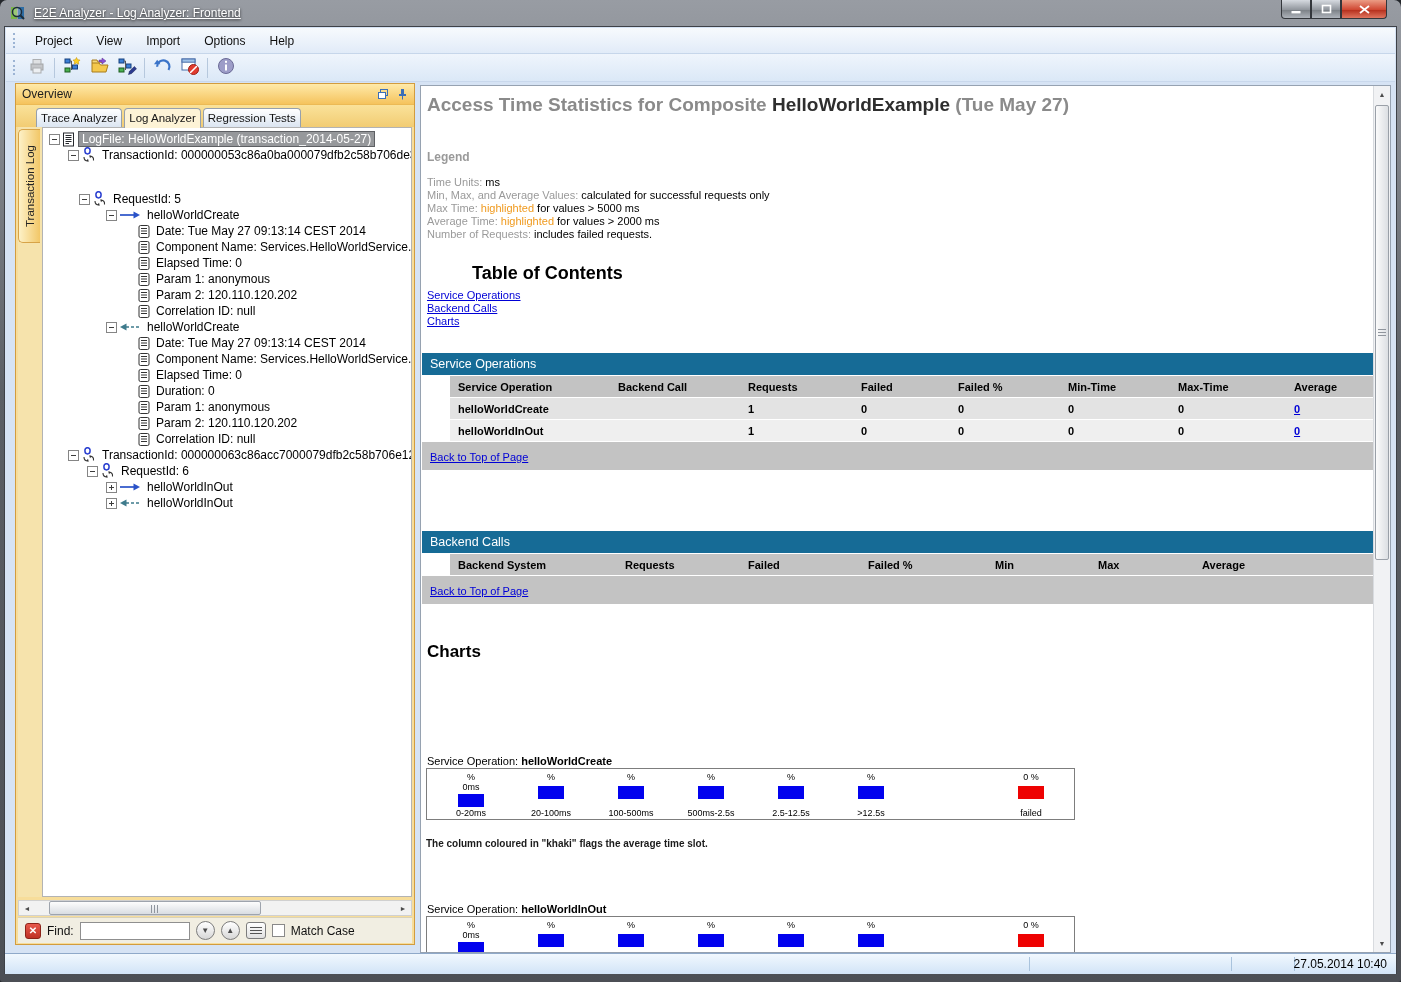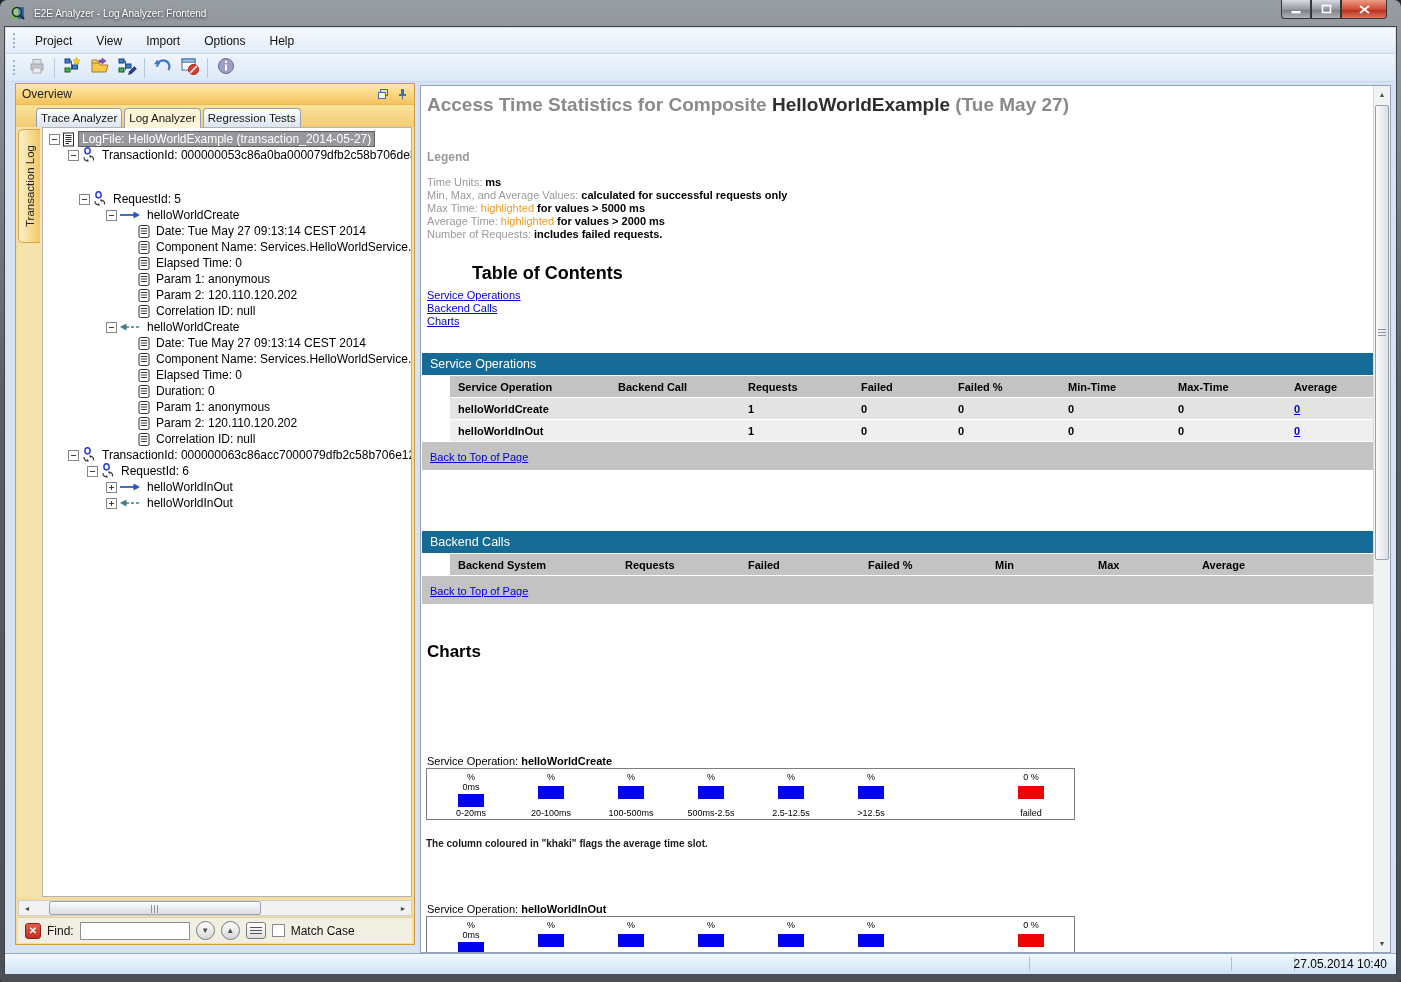--- a/index.html
+++ b/index.html
@@ -2,21 +2,21 @@
 <html><head>
 <meta charset="utf-8">
 <style>
   html,body{margin:0;padding:0;background:#23262b;font-family:"Liberation Sans",sans-serif;}
   *{box-sizing:border-box;}
   .window{position:relative;width:1401px;height:982px;padding:26px 4px 8px;
     background:linear-gradient(#989ca3,#5b5f65 40%,#4c4f55);border-radius:7px 7px 3px 3px;}
   
   .titlebar{position:absolute;top:0;left:0;right:0;height:26px;display:flex;align-items:center;padding-left:10px;}
   .app-icon{display:flex;flex:none;}
-  .title-text{color:#fff;font-size:10px;margin-left:7px;text-shadow:0 1px 3px rgba(0,0,0,.85);}
+  .title-text{color:#fff;font-size:12px;margin-left:7px;text-shadow:0 1px 3px rgba(0,0,0,.85);text-decoration:underline;}
   .winbtns{position:absolute;top:0;right:14px;display:flex;}
   .winbtn{width:30px;height:19px;border:1px solid #33363b;border-top:none;display:flex;align-items:center;justify-content:center;
     background:linear-gradient(#d6dae0,#8f949b 55%,#7c8187 56%,#aeb3ba);}
   .winbtn.min{border-radius:0 0 0 4px;}
   .winbtn.close{width:46px;border-radius:0 0 4px 0;background:linear-gradient(#eb9c85,#cf4530 55%,#b5301d 56%,#e0755f);}
   
   .client{position:relative;width:100%;height:100%;background:#d6e3f4;border:1px solid #3e4147;}
   .menubar{position:absolute;top:1px;left:1px;right:1px;height:26px;display:flex;align-items:center;padding-left:7px;
     background:linear-gradient(#f7fafd,#e1ebf8);border-bottom:1px solid #c6d6ea;}
   .drag-dots{width:3px;height:15px;border-left:2px dotted #9cb4d4;margin-right:7px;}
@@ -70,21 +70,21 @@
   .find-list i{display:block;height:1px;background:#555;}
   .cb{width:13px;height:13px;border:1px solid #898989;background:#fff;flex:none;}
   .cb-label{font-size:12px;color:#111;}
   
   .main{position:absolute;left:415px;top:58px;width:971px;height:868px;background:#fff;border:1px solid #96a2b1;overflow:hidden;}
   .report{position:absolute;left:0;top:0;right:17px;bottom:0;}
   .r-h1{position:absolute;left:6px;top:8px;font-size:19px;font-weight:bold;color:#8a8a8a;white-space:nowrap;}
   .r-h1 .name{color:#2e2e2e;}
   .r-legend-h{position:absolute;left:6px;top:64px;font-size:12px;font-weight:bold;color:#9a9a9a;}
   .r-lline{position:absolute;left:6px;font-size:11px;color:#9a9a9a;white-space:nowrap;}
-  .lg-val{color:#000;font-weight:bold;}
+  .lg-val{color:#000;font-weight:normal;}
   .lg-hl{color:#f09a1e;}
   .r-toc-h{position:absolute;left:6px;top:177px;font-size:18px;font-weight:bold;color:#000;margin-left:45px;}
   .r-link{font-size:11px;color:#0000d6;text-decoration:underline;cursor:pointer;}
   .toc-link{position:absolute;left:6px;}
   .tblwrap{position:absolute;left:1px;width:951px;}
   .tbl-title{height:22px;background:#166b96;color:#fff;font-size:12.5px;display:flex;align-items:center;padding-left:8px;margin-bottom:1px;}
   .grid{display:grid;margin-bottom:1px;padding-left:28px;}
   .gcell{font-size:11px;padding:5px 0 4px 8px;overflow:hidden;white-space:nowrap;}
   .ghead .gcell{background:#c3c3c3;font-weight:bold;color:#000;}
   .grow1 .gcell{background:#e3e3e3;font-weight:bold;}

